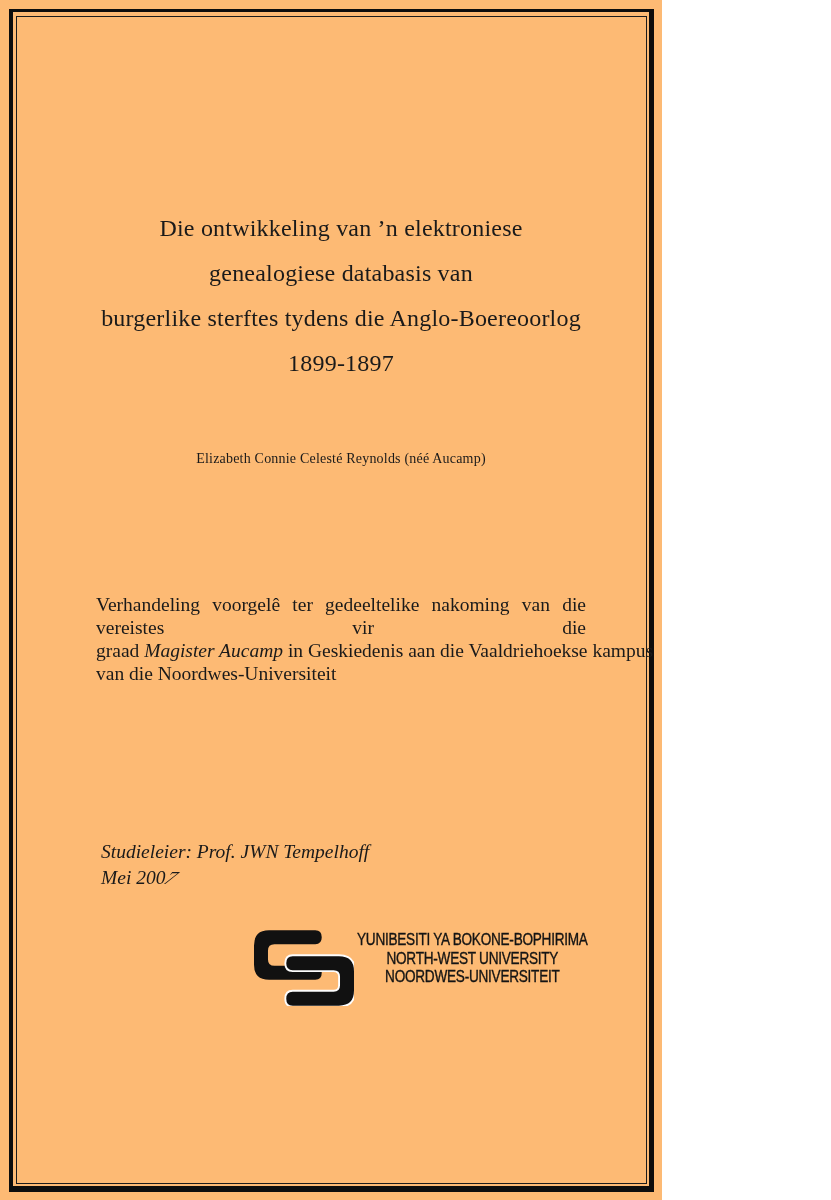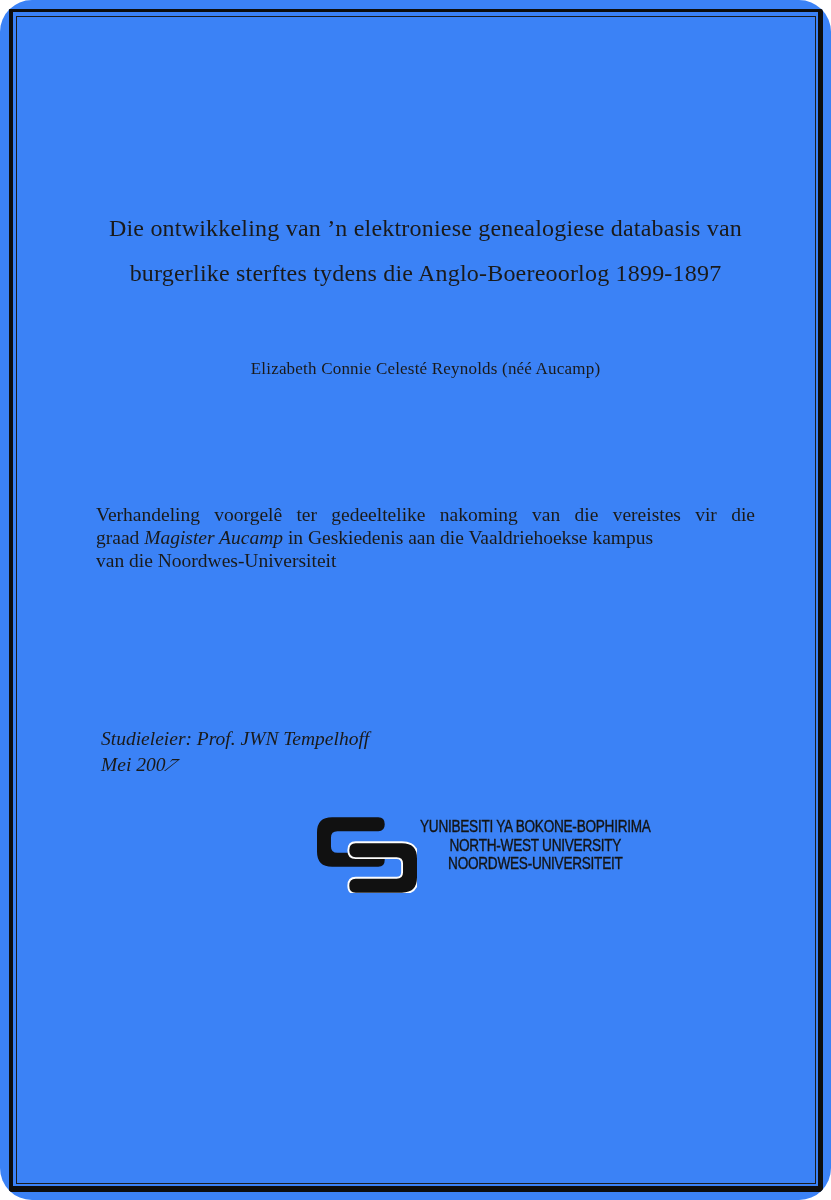--- a/index.html
+++ b/index.html
@@ -3,26 +3,25 @@
 <meta charset="utf-8">
 <style>
   html, body {
     margin: 0;
     padding: 0;
     background: #ffffff;
     font-family: "Liberation Serif", serif;
   }
   .page {
     position: relative;
-    width: 831px;
+    width: 662px;
     height: 1200px;
-    background: #3b82f6;
+    background: #fdba74;
     color: #1a1a1a;
     overflow: hidden;
-    border-radius: 32px;
   }
   .frame-outer {
     position: absolute;
     top: 9px; left: 9px; right: 8px; bottom: 8px;
     border-style: solid;
     border-color: #0d0d0d;
     border-width: 3px 5px 6px 4px;
     pointer-events: none;
   }
   .frame-inner {
@@ -47,21 +46,21 @@
   }
   .title .tline { display: block; }
   .byline {
     margin-top: 137px;
     font-size: 20px;
     line-height: 24px;
     text-align: center;
   }
   .author {
     margin-top: 60px;
-    font-size: 17px;
+    font-size: 14px;
     line-height: 26px;
     text-align: center;
     letter-spacing: 0.2px;
   }
   .statement {
     margin-top: 121px;
     font-size: 19.5px;
     line-height: 23px;
   }
   .s-line { white-space: nowrap; }
@@ -81,21 +80,20 @@
   .odd7 {
     display: inline-block;
     transform: skewX(-30deg) scaleY(0.95);
     margin-left: 1px;
   }
   .logo {
     margin-top: 39px;
     margin-left: 158px;
     display: flex;
     align-items: flex-start;
-    justify-content: center;
   }
   .logo-mark { flex: 0 0 auto; display: block; }
   .logo-text {
     margin-left: 3px;
     margin-top: 1px;
     font-family: "Liberation Sans", sans-serif;
     font-size: 16px;
     line-height: 18.5px;
     letter-spacing: -0.3px;
     color: #141414;

